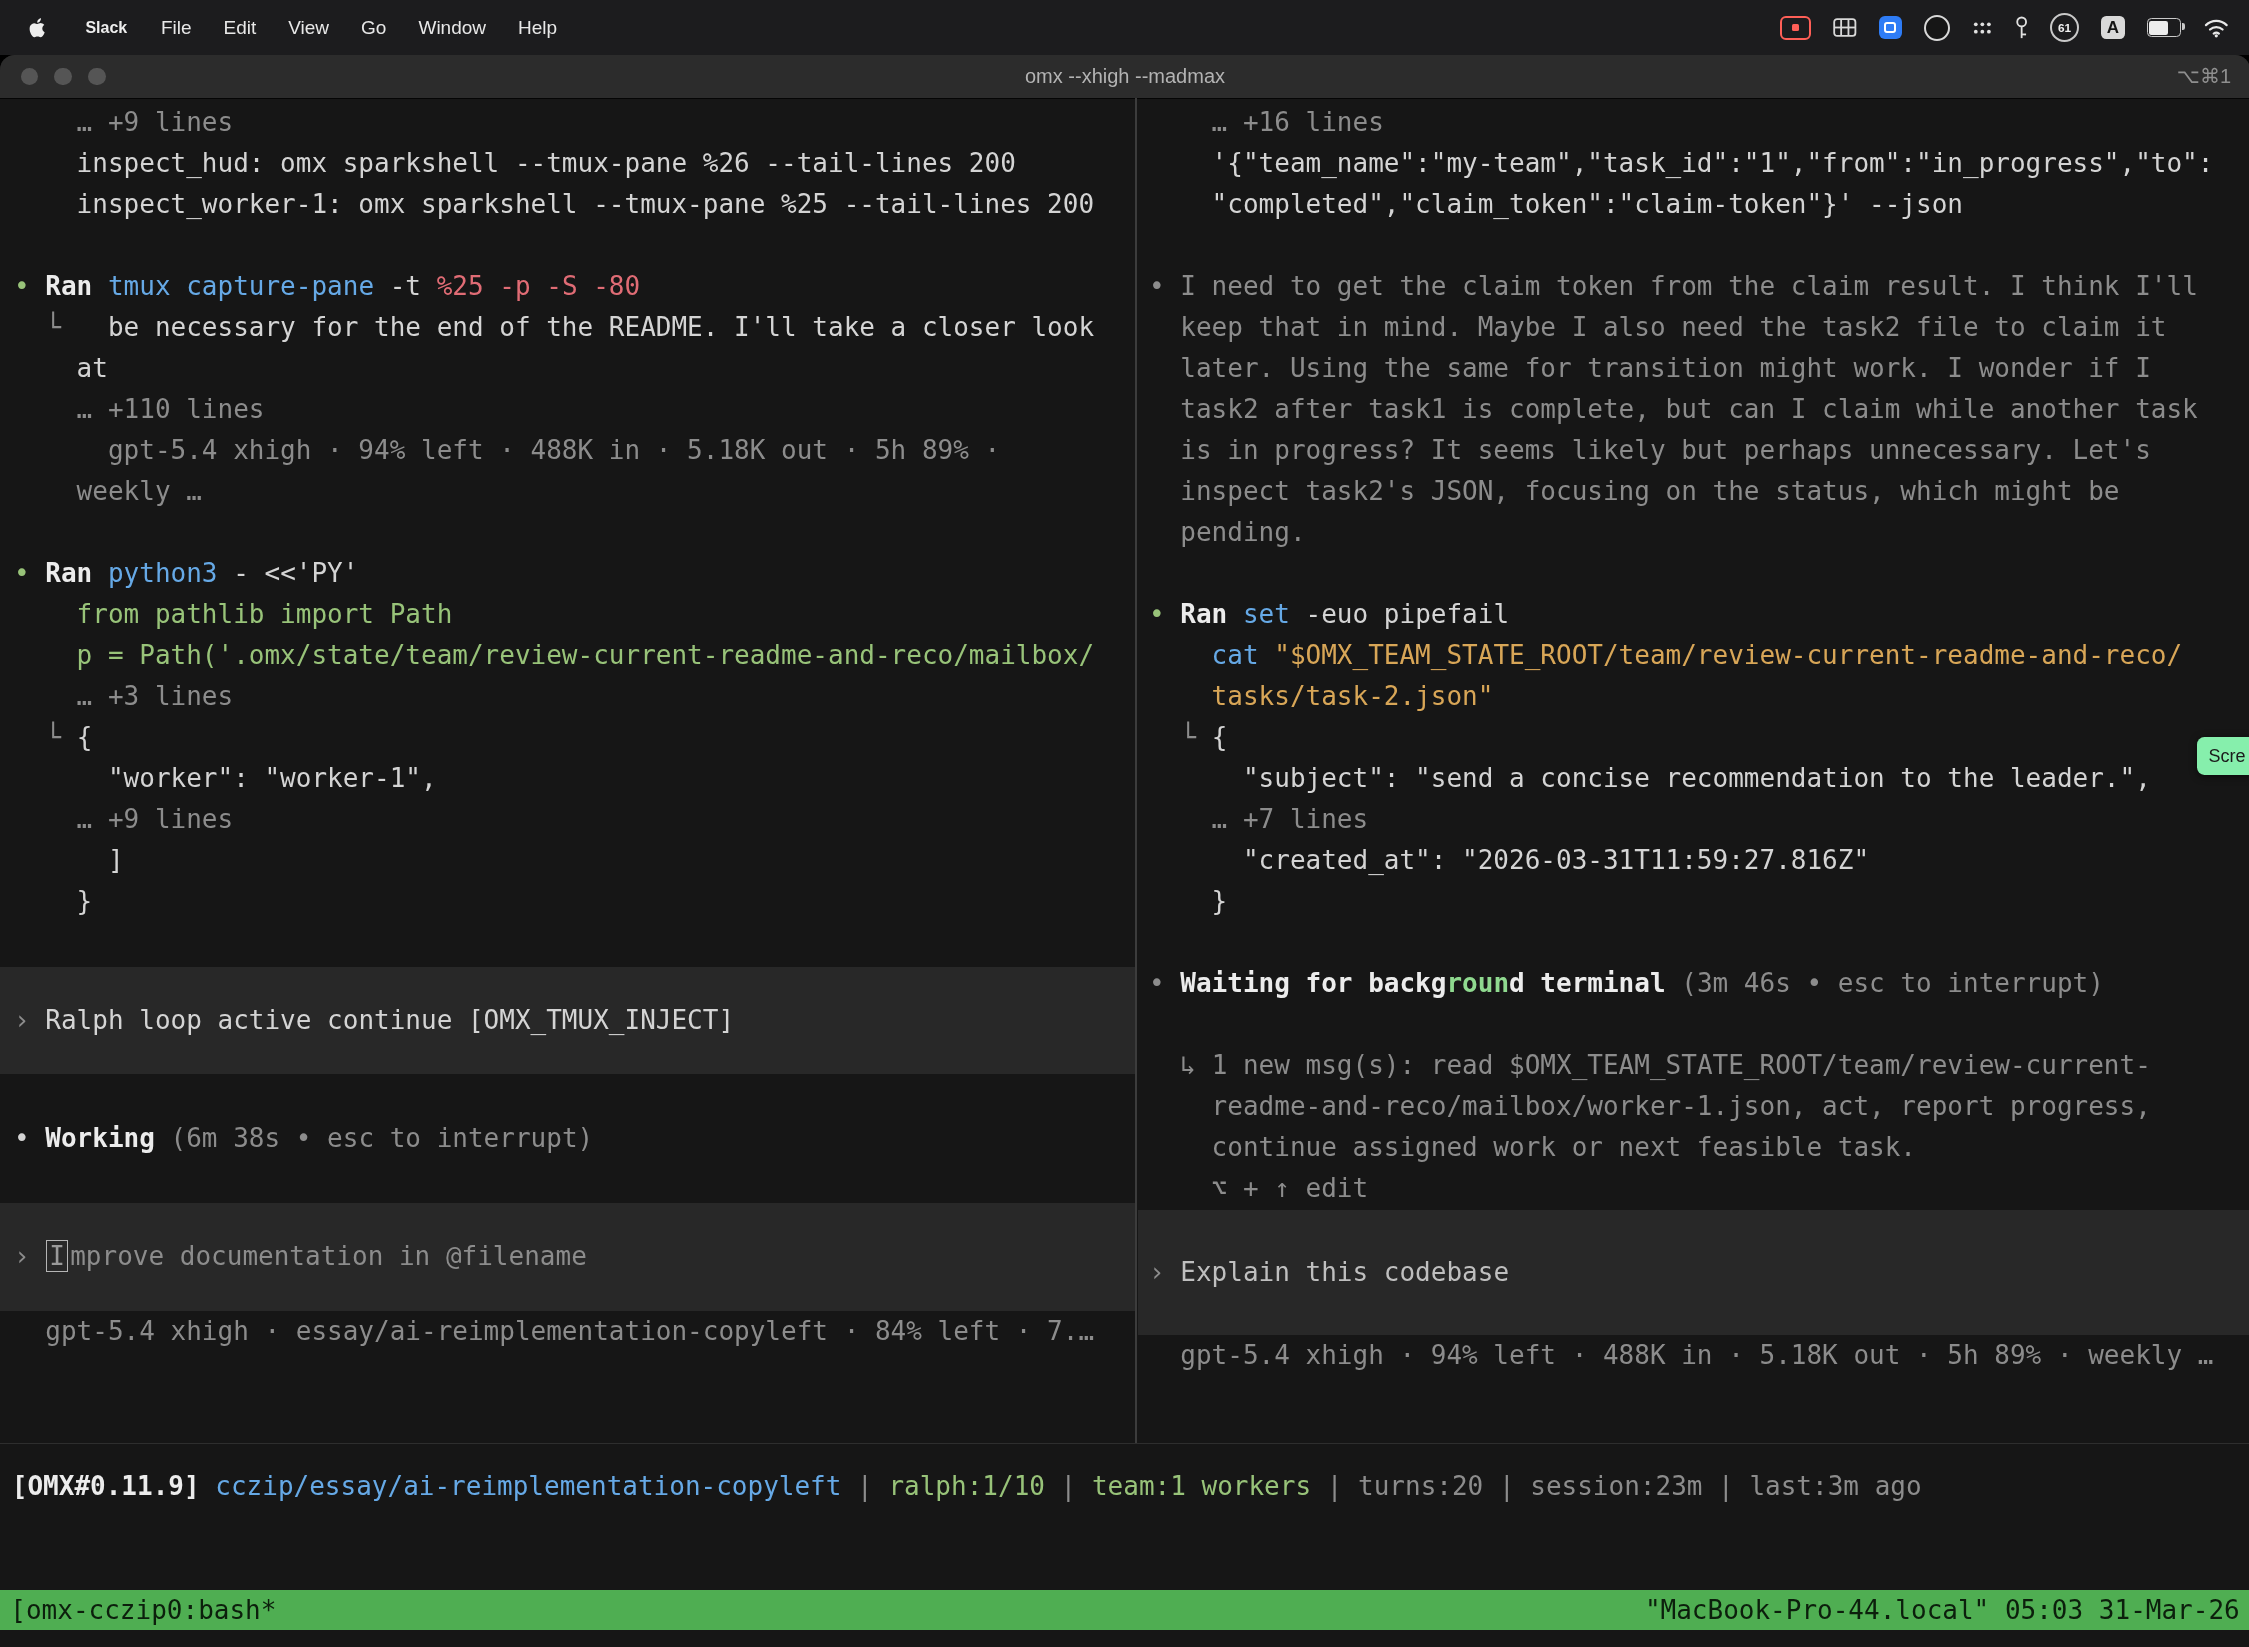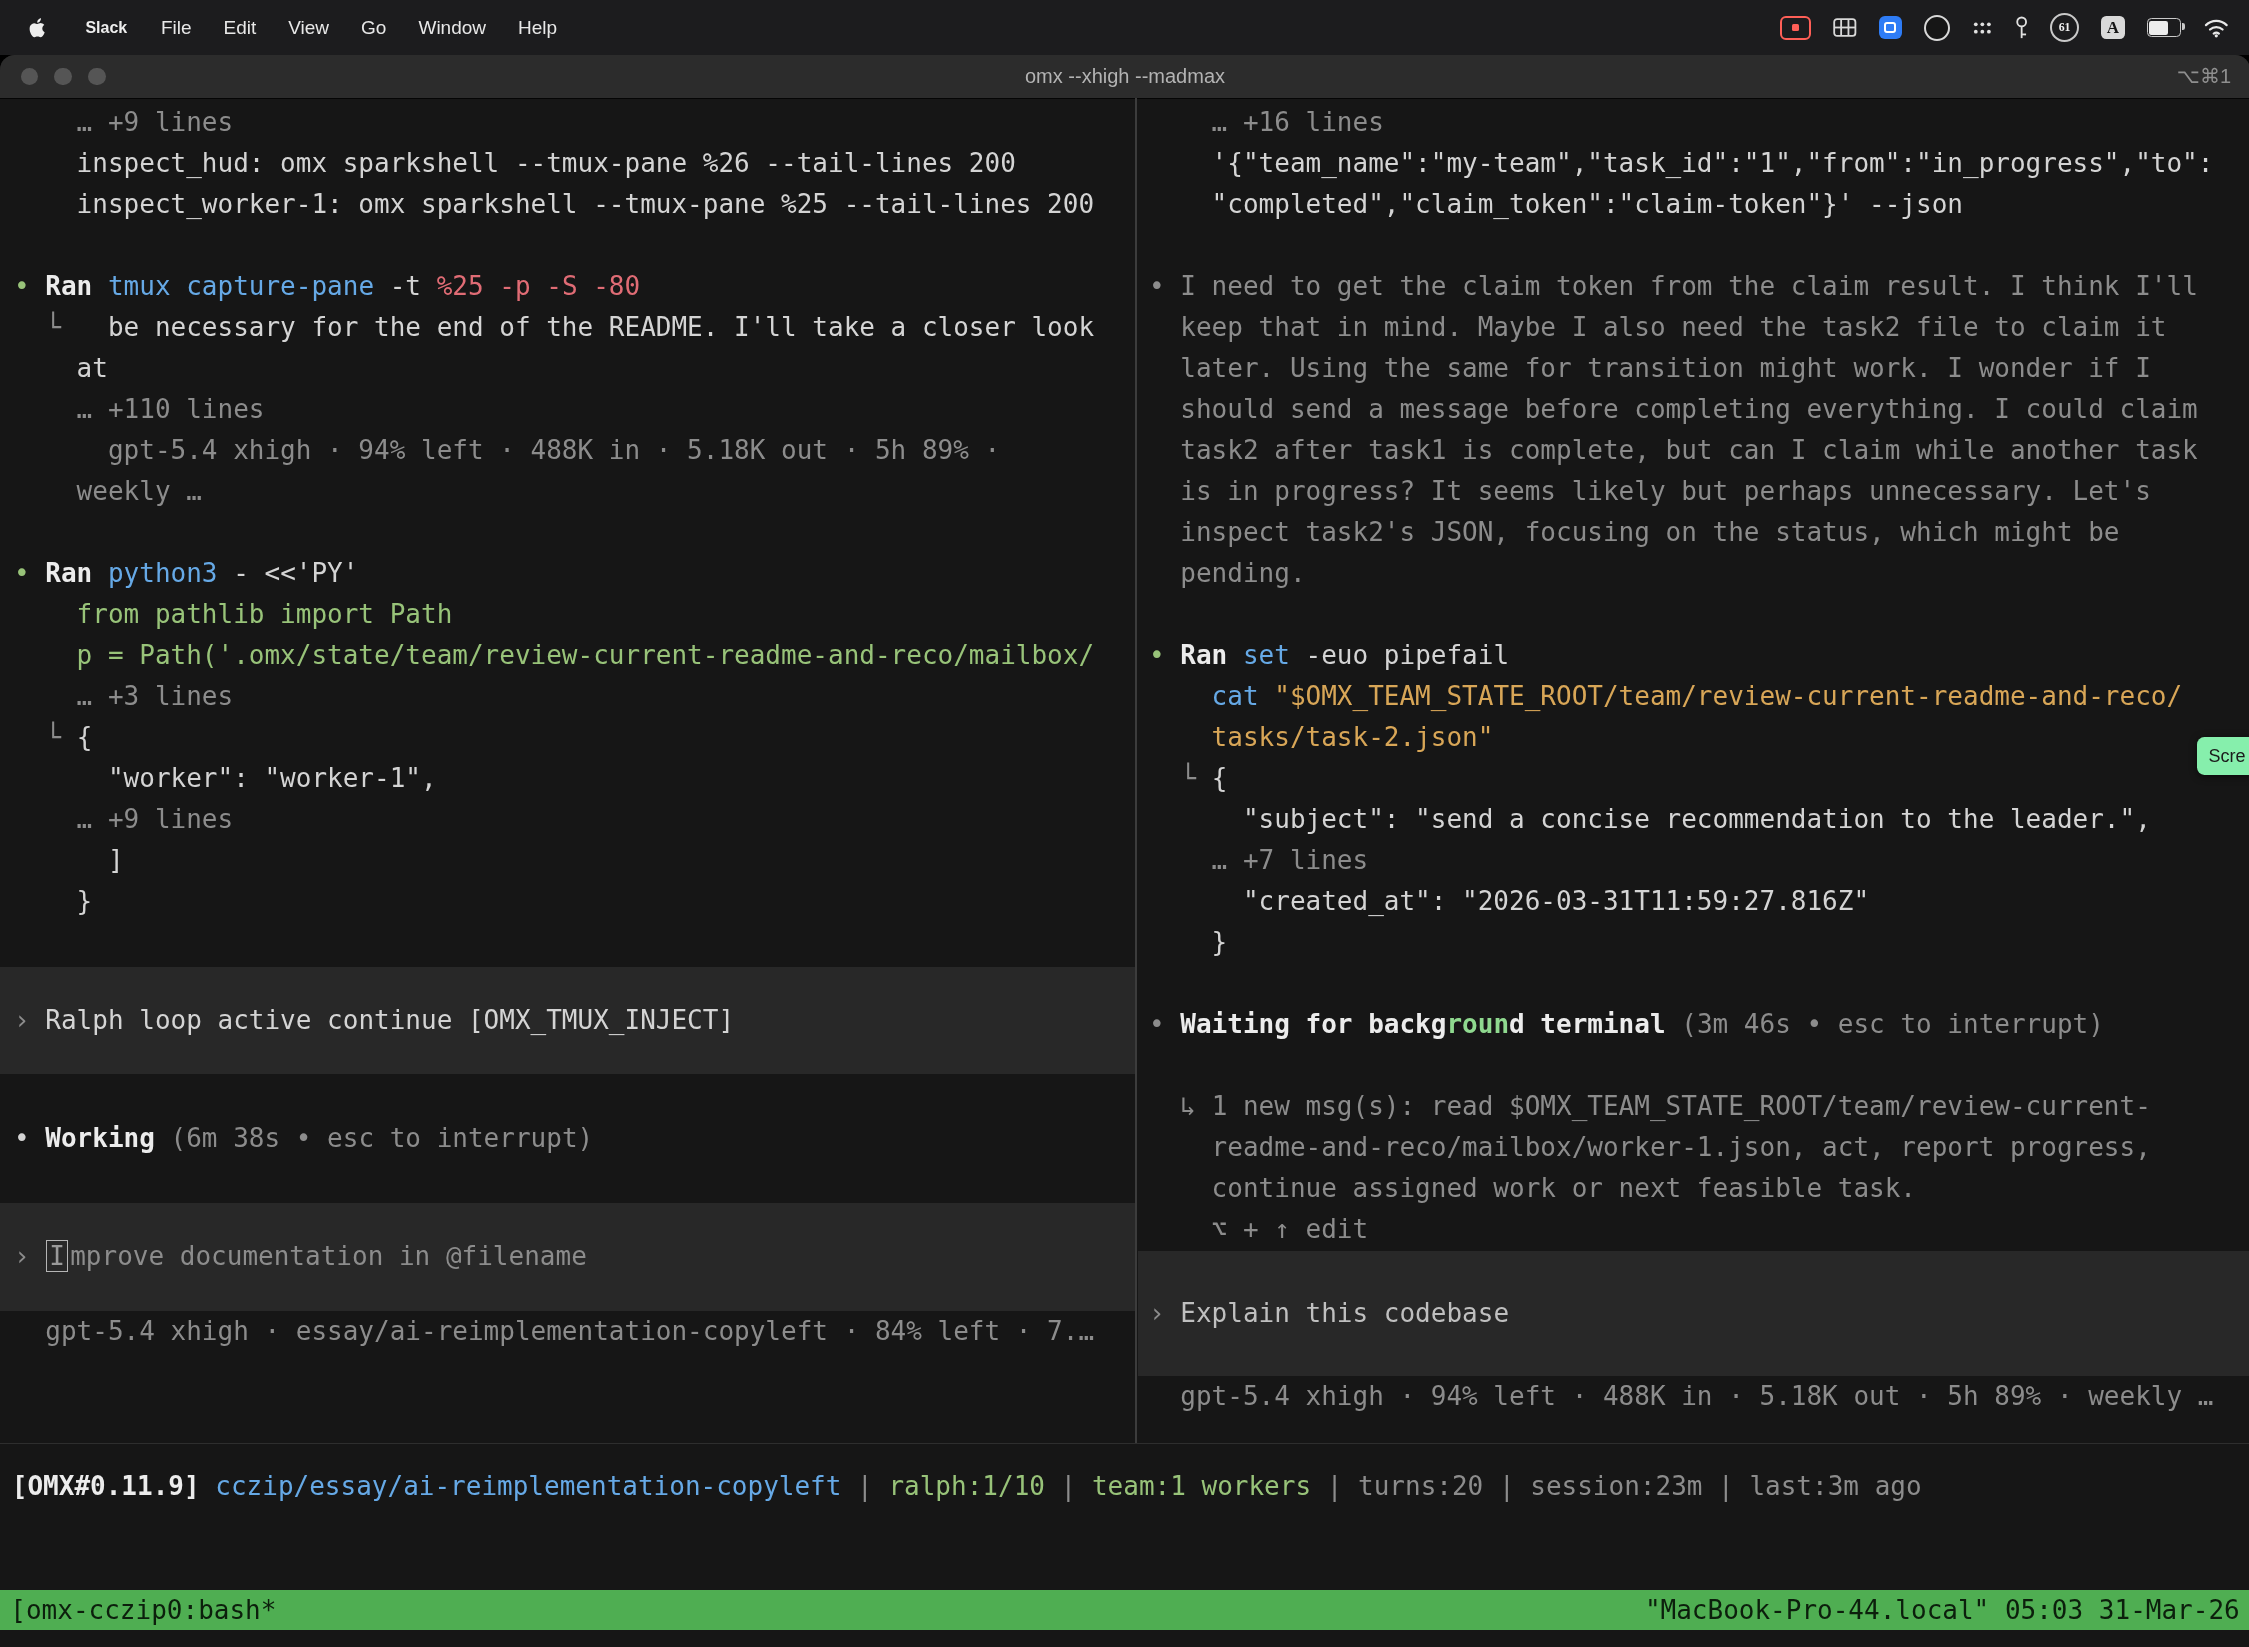--- a/index.html
+++ b/index.html
@@ -6,21 +6,21 @@
   .screen{position:relative;width:2250px;height:1648px;overflow:hidden;background:#000;font-family:"Liberation Sans",sans-serif;}
 
   
   .menubar{position:absolute;left:0;top:0;right:0;height:55px;background:#1c1c1e;display:flex;justify-content:space-between;align-items:center;color:#ededed;}
   .mb-left{display:flex;align-items:center;}
   .apple{display:inline-flex;align-items:center;justify-content:center;padding:0 17.7px 0 25px;}
   .apple svg{width:25px;height:25px;}
   .mb-app{font-weight:700;font-size:16px;padding:0 17.7px;}
   .mb-menus{display:flex;align-items:center;}
   .mb-item{font-size:19px;padding:0 16px;color:#e8e8e8;}
-  .mb-right{display:flex;align-items:center;gap:22px;padding-right:20.7px;font-family:Liberation Serif, serif;}
+  .mb-right{display:flex;align-items:center;gap:22px;padding-right:20.7px;}
   .ic{display:inline-flex;align-items:center;justify-content:center;}
   .ic-rec{width:26.6px;height:20px;border:2.2px solid #ff5f57;border-radius:5.9px;position:relative;}
   .ic-rec::after{content:"";position:absolute;left:50%;top:50%;width:6.6px;height:6.6px;margin:-3.3px 0 0 -3.3px;border-radius:1.5px;background:#ff5f57;}
   .ic-round{width:22px;height:22px;border:2.2px solid #d8d8d8;border-radius:50%;background:#161616;}
   .ic-pct{width:25px;height:25px;border:2.2px solid #c9c9c9;border-radius:50%;color:#f0f0f0;font-size:11.8px;font-weight:700;display:inline-flex;align-items:center;justify-content:center;}
   .ic-a{width:23.6px;height:23.6px;border-radius:5.2px;background:#d9d9d9;color:#151515;font-weight:700;font-size:17px;display:inline-flex;align-items:center;justify-content:center;}
   .ic-batt{position:relative;width:32px;height:17px;border:1.8px solid #c9c9c9;border-radius:4.4px;}
   .ic-batt::before{content:"";position:absolute;left:1.5px;top:1.5px;bottom:1.5px;width:58%;background:#ededed;border-radius:2.2px;}
   .ic-batt::after{content:"";position:absolute;right:-5.2px;top:4.4px;width:3px;height:6.6px;background:#c9c9c9;border-radius:0 2.2px 2.2px 0;}
   .ic-blue{width:23.6px;height:23.6px;border-radius:5.9px;background:#2e7cf6;position:relative;}
@@ -175,21 +175,20 @@
         </div>
       <div class="divider"></div>
       <div class="pane pane-right" style="--pad:11px">
           <div class="ln"><span class="c-g">    … +16 lines</span></div>
           <div class="ln"><span class="c-d">    '{"team_name":"my-team","task_id":"1","from":"in_progress","to":</span></div>
           <div class="ln"><span class="c-d">    "completed","claim_token":"claim-token"}' --json</span></div>
           <div class="ln"></div>
           <div class="ln"><span class="c-g">• </span><span class="c-i">I need to get the claim token from the claim result. I think I'll</span></div>
           <div class="ln"><span class="c-i">  keep that in mind. Maybe I also need the task2 file to claim it</span></div>
           <div class="ln"><span class="c-i">  later. Using the same for transition might work. I wonder if I</span></div>
-          <div class="ln"><span class="c-i">  should send a message before completing everything. I could claim</span></div>
           <div class="ln"><span class="c-i">  task2 after task1 is complete, but can I claim while another task</span></div>
           <div class="ln"><span class="c-i">  is in progress? It seems likely but perhaps unnecessary. Let's</span></div>
           <div class="ln"><span class="c-i">  inspect task2's JSON, focusing on the status, which might be</span></div>
           <div class="ln"><span class="c-i">  pending.</span></div>
           <div class="ln"></div>
           <div class="ln"><span class="c-gr">• </span><span class="c-b">Ran </span><span class="c-bl">set </span><span class="c-d">-euo pipefail</span></div>
           <div class="ln"><span class="c-bl">    cat </span><span class="c-y">"$OMX_TEAM_STATE_ROOT/team/review-current-readme-and-reco/</span></div>
           <div class="ln"><span class="c-y">    tasks/task-2.json"</span></div>
           <div class="ln"><span class="c-g">  └ </span><span class="c-d">{</span></div>
           <div class="ln"><span class="c-d">      "subject": "send a concise recommendation to the leader.",</span></div>

